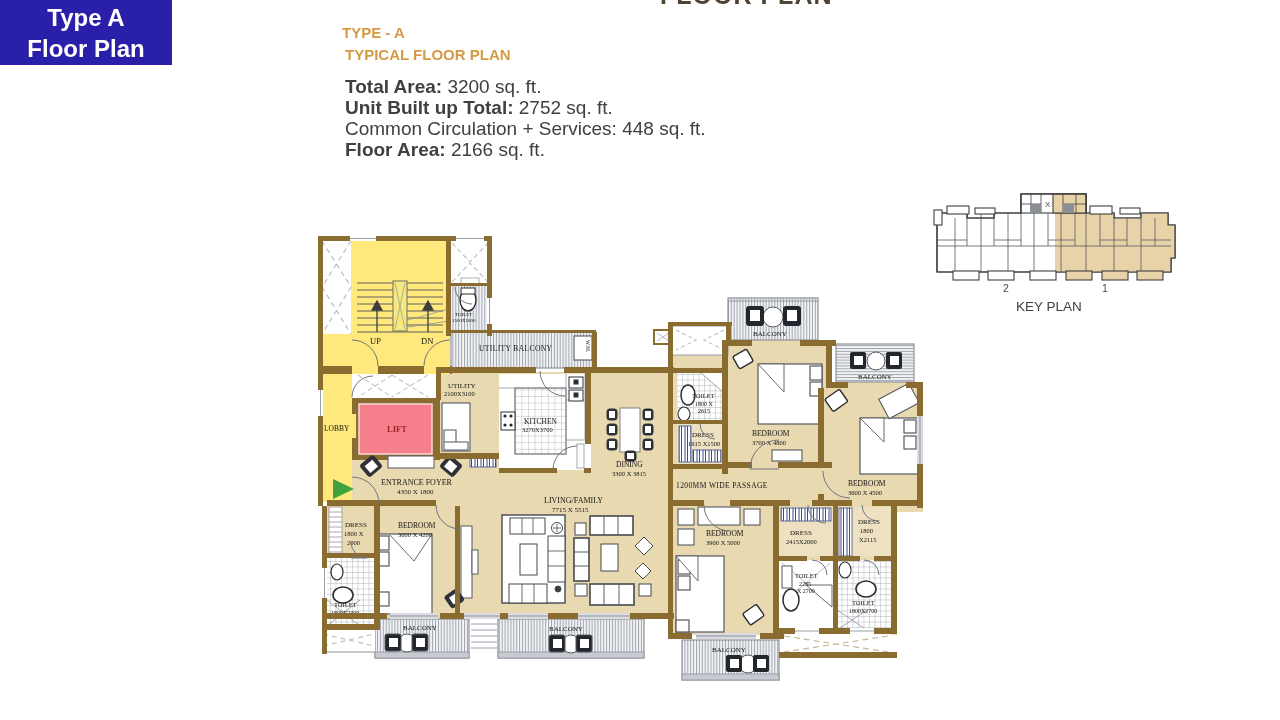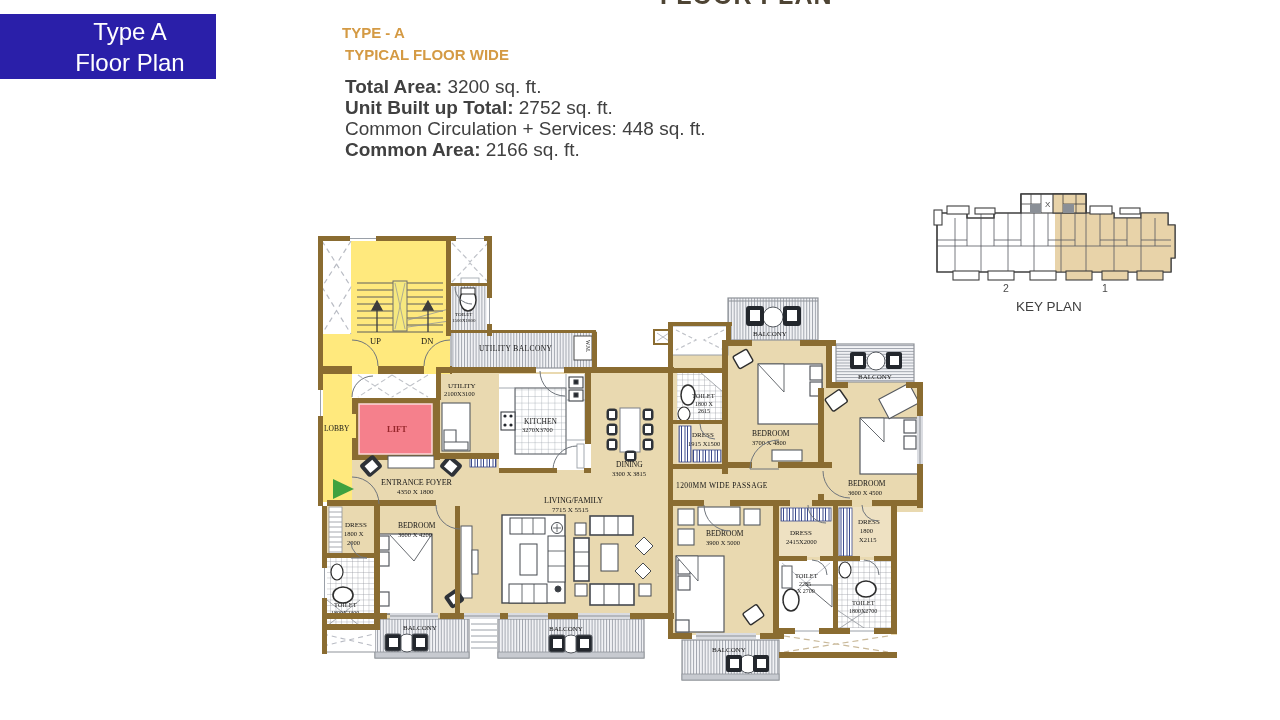--- a/index.html
+++ b/index.html
@@ -4,35 +4,35 @@
 <style>
   html,body{margin:0;padding:0;background:#ffffff;width:1280px;height:720px;overflow:hidden;}
   .abs{position:absolute;}
   body{font-family:"Liberation Sans", sans-serif;}
 </style>
 </head>
 <body>
 
 <div class="abs" style="left:0;top:0;width:1280px;height:720px;background:#ffffff;">
 
-<div class="abs" style="left:0;top:14px;width:172px;height:62px;background:#2a1fa9;color:#ffffff;font-weight:normal;font-size:24px;text-align:center;line-height:1.28;padding-top:3px;padding-left:44px;">Type A<br>Floor Plan</div>
+<div class="abs" style="left:0;top:0;width:172px;height:62px;background:#2a1fa9;color:#ffffff;font-weight:bold;font-size:24px;text-align:center;line-height:1.28;padding-top:3px;">Type A<br>Floor Plan</div>
 
 <div class="abs" style="left:660px;top:0px;width:230px;height:8px;overflow:hidden;">
 <div style="font-size:25px;font-weight:bold;color:#4e4434;letter-spacing:1px;margin-top:-19px;">FLOOR PLAN</div>
 </div>
 
 <div class="abs" style="left:342px;top:24px;font-size:15px;font-weight:bold;color:#d49a44;">TYPE - A</div>
 
-<div class="abs" style="left:345px;top:46px;font-size:15px;font-weight:bold;color:#d49a44;">TYPICAL FLOOR WIDE</div>
+<div class="abs" style="left:345px;top:46px;font-size:15px;font-weight:bold;color:#d49a44;">TYPICAL FLOOR PLAN</div>
 
 <div class="abs" style="left:345px;top:76px;font-size:19px;color:#404040;line-height:21px;">
 <div><b>Total Area:</b> 3200 sq. ft.</div>
 <div><b>Unit Built up Total:</b> 2752 sq. ft.</div>
 <div>Common Circulation + Services: 448 sq. ft.</div>
-<div><b>Common Area:</b> 2166 sq. ft.</div>
+<div><b>Floor Area:</b> 2166 sq. ft.</div>
 </div>
 
 <svg class="abs" style="left:0;top:0;" width="1280" height="720" viewBox="0 0 1280 720">
 <defs>
   <pattern id="vst" width="2.9" height="8" patternUnits="userSpaceOnUse">
     <rect width="2.9" height="8" fill="#f2f3f6"></rect>
     <rect x="0" width="1" height="8" fill="#a2a6af"></rect>
   </pattern>
   <pattern id="hst" width="8" height="2.9" patternUnits="userSpaceOnUse">
     <rect width="8" height="2.9" fill="#f2f3f6"></rect>

